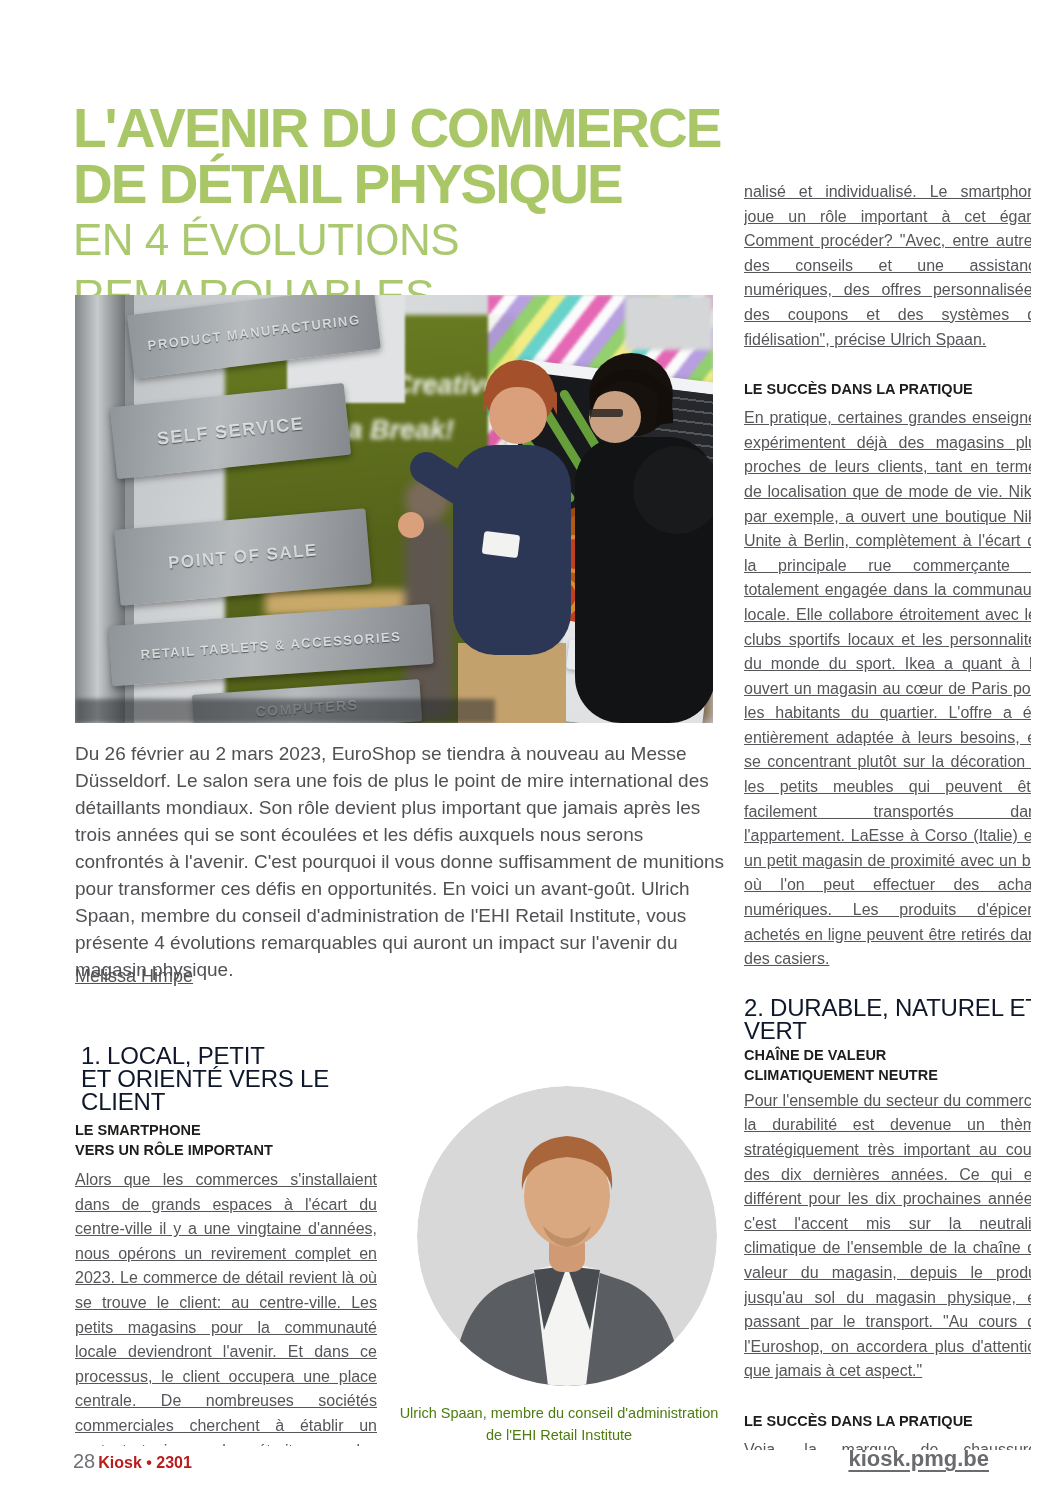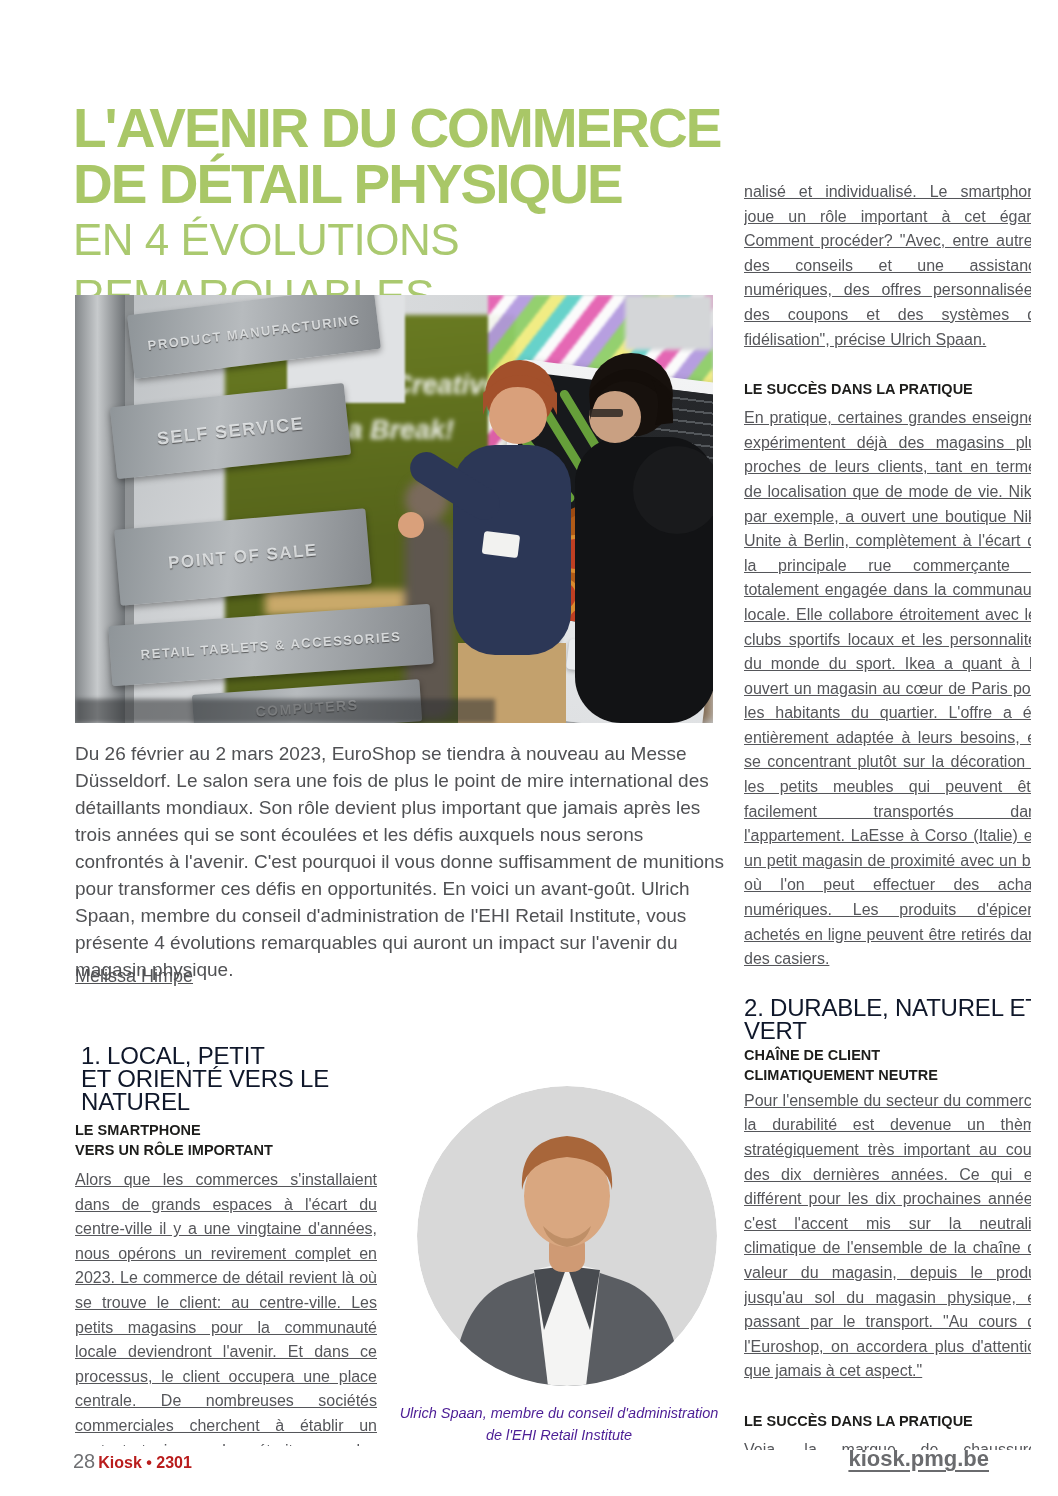--- a/index.html
+++ b/index.html
@@ -70,21 +70,21 @@
   .h3 { font-size:14.5px; font-weight:800; color:#1d1d1b; line-height:20px; letter-spacing:0; }
   .bodytxt { font-size:16px; line-height:24.6px; color:#55565a; text-align:justify;text-decoration:underline; }
 
   .col-left { position:absolute; left:48px; top:1044px; width:302px; height:402px; overflow:hidden; }
   .col-left .h2 { margin-left:6px; }
   .col-left .h3 { margin-top:6px; }
   .col-left .bodytxt { margin-top:8px; }
 
   .portrait { position:absolute; left:390px; top:1086px; width:300px; height:300px; border-radius:50%; overflow:hidden; }
   .caption { position:absolute; left:352px; top:1402px; width:360px; text-align:center;
-             font-size:14.5px; font-style:italic; color:#4c1d95; line-height:22px; }
+             font-size:14.5px; color:#4d7c0f; line-height:22px; }
 
   .col-right { position:absolute; left:717px; top:180px; width:301px; height:1270px; overflow:hidden; }
   .col-right .h3 { margin-top:27px; margin-bottom:7px; }
   .col-right .h2 { margin-top:24px; }
   .col-right .bodytxt { margin-top:2px; }
 
   
   .footer-left { position:absolute; left:46px; top:1450px; display:flex; align-items:baseline; gap:3px; }
   .pagenum { font-size:20px; color:#6f7073; }
   .issue { font-size:16px; font-weight:700; color:#b91c1c; }
@@ -193,21 +193,21 @@
       </g>
     </svg>
     <div class="bottomband"></div>
   </div>
 
   <p class="intro">Du 26 février au 2 mars 2023, EuroShop se tiendra à nouveau au Messe Düsseldorf. Le salon sera une fois de plus le point de mire international des détaillants mondiaux. Son rôle devient plus important que jamais après les trois années qui se sont écoulées et les défis auxquels nous serons confrontés à l'avenir. C'est pourquoi il vous donne suffisamment de munitions pour transformer ces défis en opportunités. En voici un avant-goût. Ulrich Spaan, membre du conseil d'administration de l'EHI Retail Institute, vous présente 4 évolutions remarquables qui auront un impact sur l'avenir du magasin physique.</p>
   <a class="author">Melissa Himpe</a>
 
   <div class="col-left">
     <div class="h2">1. LOCAL, PETIT</div>
-    <div class="h2">ET ORIENTÉ VERS LE NATUREL</div>
+    <div class="h2">ET ORIENTÉ VERS LE CLIENT</div>
     <div class="h3" style="margin-top:7px;">LE SMARTPHONE</div>
     <div class="h3" style="margin-top:0;">VERS UN RÔLE IMPORTANT</div>
     <p class="bodytxt">Alors que les commerces s'installaient dans de grands espaces à l'écart du centre-ville il y a une vingtaine d'années, nous opérons un revirement complet en 2023. Le commerce de détail revient là où se trouve le client: au centre-ville. Les petits magasins pour la communauté locale deviendront l'avenir. Et dans ce processus, le client occupera une place centrale. De nombreuses sociétés commerciales cherchent à établir un contact toujours plus étroit avec les consommateurs afin de leur offrir un service client numérique person-</p>
   </div>
 
   <div class="portrait">
     <svg viewBox="0 0 300 300" width="300" height="300">
       <circle cx="150" cy="150" r="150" fill="#d8d8d8"></circle>
       <path d="M35,300 Q42,212 96,194 L150,176 L204,194 Q258,212 265,300 Z" fill="#5a5d62"></path>
       <path d="M117,184 L150,176 L183,184 L169,300 L131,300 Z" fill="#f4f4f3"></path>
@@ -222,21 +222,21 @@
   <div class="caption">
     <span>Ulrich Spaan, membre du conseil d'administration</span><br>
     <span>de l'EHI Retail Institute</span>
   </div>
 
   <div class="col-right">
     <p class="bodytxt" style="margin-top:0;">nalisé et individualisé. Le smartphone joue un rôle important à cet égard. Comment procéder? "Avec, entre autres, des conseils et une assistance numériques, des offres personnalisées, des coupons et des systèmes de fidélisation", précise Ulrich Spaan.</p>
     <div class="h3">LE SUCCÈS DANS LA PRATIQUE</div>
     <p class="bodytxt">En pratique, certaines grandes enseignes expérimentent déjà des magasins plus proches de leurs clients, tant en termes de localisation que de mode de vie. Nike, par exemple, a ouvert une boutique Nike Unite à Berlin, complètement à l'écart de la principale rue commerçante et totalement engagée dans la communauté locale. Elle collabore étroitement avec les clubs sportifs locaux et les personnalités du monde du sport. Ikea a quant à lui ouvert un magasin au cœur de Paris pour les habitants du quartier. L'offre a été entièrement adaptée à leurs besoins, en se concentrant plutôt sur la décoration et les petits meubles qui peuvent être facilement transportés dans l'appartement. LaEsse à Corso (Italie) est un petit magasin de proximité avec un bar où l'on peut effectuer des achats numériques. Les produits d'épicerie achetés en ligne peuvent être retirés dans des casiers.</p>
     <div class="h2">2. DURABLE, NATUREL ET VERT</div>
-    <div class="h3" style="margin-top:3px;margin-bottom:0;">CHAÎNE DE CLIENT</div>
+    <div class="h3" style="margin-top:3px;margin-bottom:0;">CHAÎNE DE VALEUR</div>
     <div class="h3" style="margin-top:0;margin-bottom:4px;">CLIMATIQUEMENT NEUTRE</div>
     <p class="bodytxt">Pour l'ensemble du secteur du commerce, la durabilité est devenue un thème stratégiquement très important au cours des dix dernières années. Ce qui est différent pour les dix prochaines années, c'est l'accent mis sur la neutralité climatique de l'ensemble de la chaîne de valeur du magasin, depuis le produit jusqu'au sol du magasin physique, en passant par le transport. "Au cours de l'Euroshop, on accordera plus d'attention que jamais à cet aspect."</p>
     <div class="h3">LE SUCCÈS DANS LA PRATIQUE</div>
     <p class="bodytxt">Veja, la marque de chaussures végétaliennes, donne le ton dans cette tendance. Les valeurs de durabilité des produits se retrouvent dans les services et la conception des magasins. Les clients peuvent venir y</p>
   </div>
 
   <div class="footer-left">
     <span class="pagenum">28</span>
     <span class="issue">Kiosk • 2301</span>
   </div>

